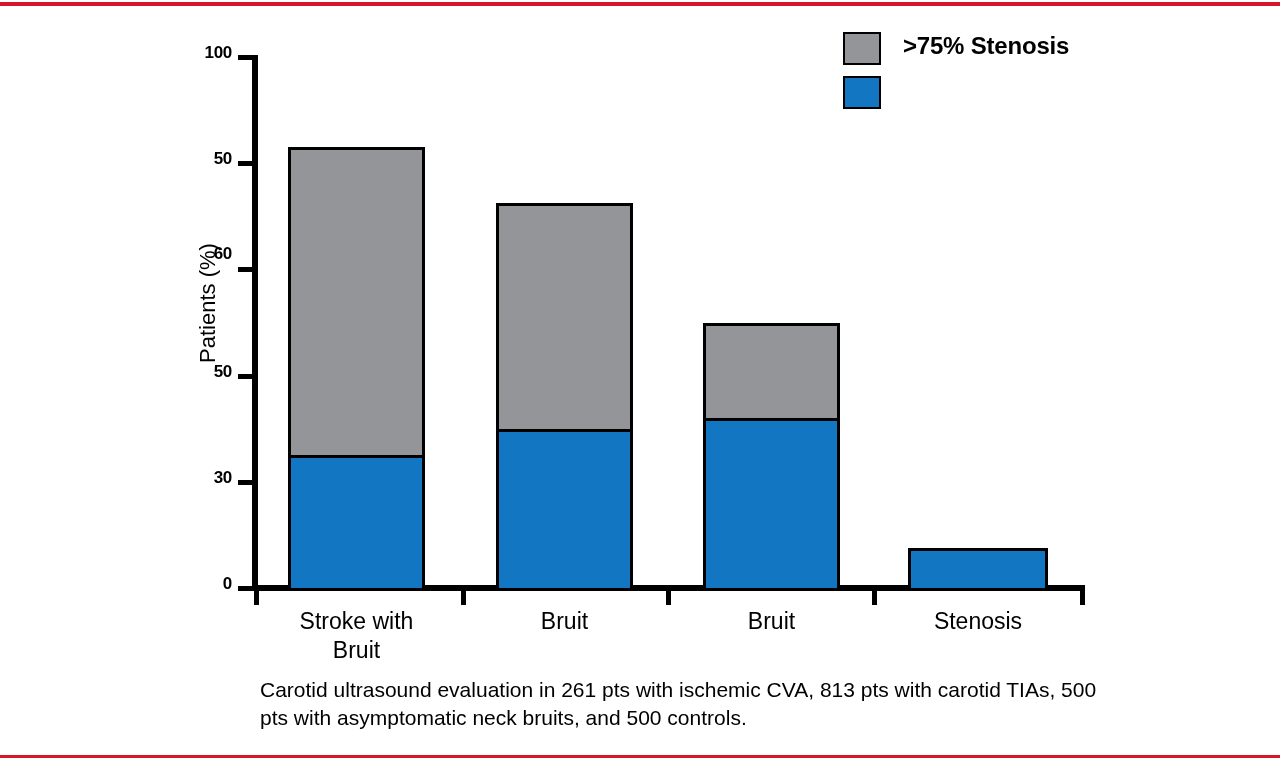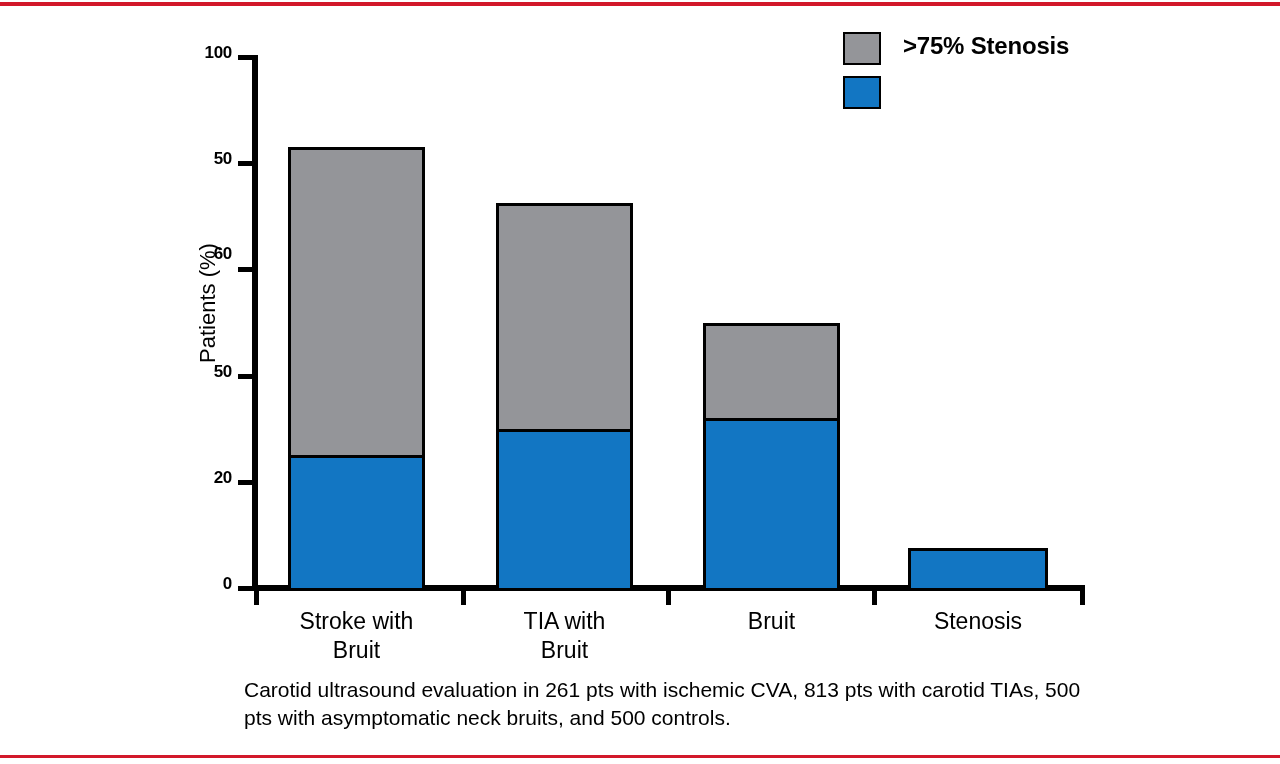--- a/index.html
+++ b/index.html
@@ -138,21 +138,21 @@
     font-size: 24px;
     font-weight: bold;
     color: #000000;
     white-space: nowrap;
     letter-spacing: -0.2px;
   }
 
   
   #caption {
     position: absolute;
-    left: 244px;
+    left: 260px;
     top: 676px;
     width: 845px;
     font-size: 21px;
     color: #000000;
     line-height: 1.32;
   }
 </style>
 </head>
 <body>
 
@@ -165,21 +165,21 @@
 
     <div class="y-spine"></div>
     <div class="x-spine"></div>
 
     <div class="axis-title">Patients (%)</div>
 
     <div id="y-axis-group">
         <div class="y-tick" style="top: 586px;"></div>
         <div class="y-label" style="top: 575px;">0</div>
         <div class="y-tick" style="top: 479.8px;"></div>
-        <div class="y-label" style="top: 468.8px;">20</div>
+        <div class="y-label" style="top: 468.8px;">30</div>
         <div class="y-tick" style="top: 373.6px;"></div>
         <div class="y-label" style="top: 362.6px;">50</div>
         <div class="y-tick" style="top: 267.4px;"></div>
         <div class="y-label" style="top: 245px;">60</div>
         <div class="y-tick" style="top: 161.2px;"></div>
         <div class="y-label" style="top: 150.2px;">50</div>
         <div class="y-tick" style="top: 55px;"></div>
         <div class="y-label" style="top: 44px;">100</div>
       </div>
 
@@ -200,21 +200,20 @@
         <div class="bar-seg" style="left: 703px; width: 137px; top: 322.5px; height: 98.58px; background: rgb(148, 149, 153);"></div>
         <div class="bar-seg" style="left: 908px; width: 140px; top: 548.175px; height: 42.825px; background: rgb(18, 118, 195);"></div>
       </div>
 
     <div id="x-labels-group">
         <div class="x-cat-label" style="left: 248px; width: 217px;">
           <div>Stroke with</div>
           <div>Bruit</div>
         </div>
         <div class="x-cat-label" style="left: 456px; width: 217px;">
-          <div>TIA with</div>
           <div>Bruit</div>
         </div>
         <div class="x-cat-label" style="left: 663px; width: 217px;">
           <div>Bruit</div>
         </div>
         <div class="x-cat-label" style="left: 868px; width: 220px;">
           <div>Stenosis</div>
         </div>
       </div>
 

